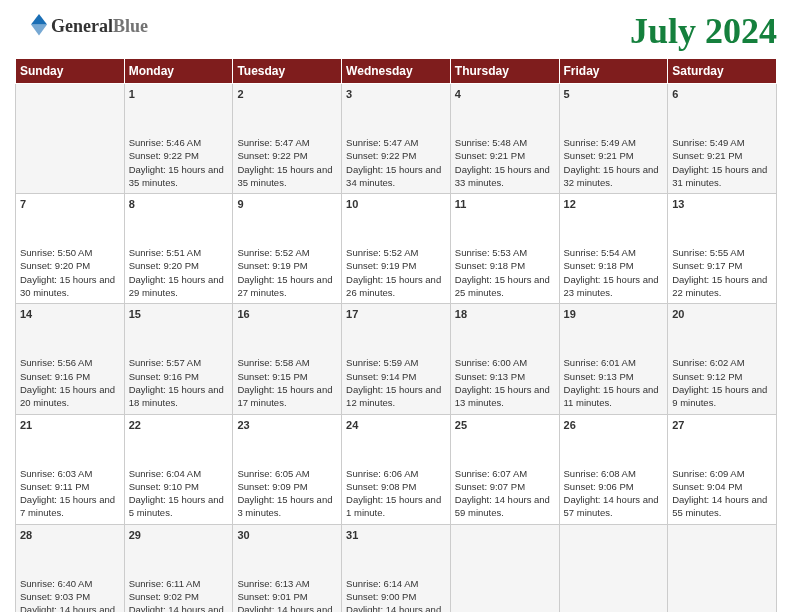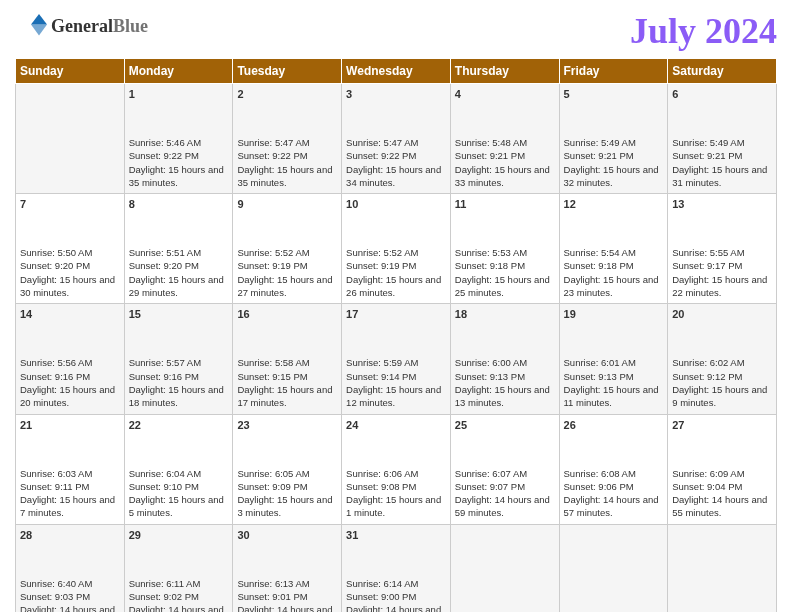--- a/index.html
+++ b/index.html
@@ -25,33 +25,33 @@
     .logo-icon {
       width: 32px;
       height: 32px;
     }
     .title-area {
       text-align: right;
     }
     .main-title {
       font-size: 36px;
       font-weight: bold;
-      color: #8b5cf6;
+      color: #15803d;
     }
     .sub-title {
       font-size: 14px;
       color: #555;
     }
     table {
       width: 100%;
       border-collapse: collapse;
       table-layout: fixed;
     }
     thead tr th {
-      background-color: #a16207;
+      background-color: #7f1d1d;
       color: #fff;
       font-size: 12px;
       font-weight: bold;
       padding: 5px 4px;
       text-align: left;
       border: 1px solid #fff;
       margin-left: 20px;
     }
     tbody tr td {
       border: 1px solid #ccc;

